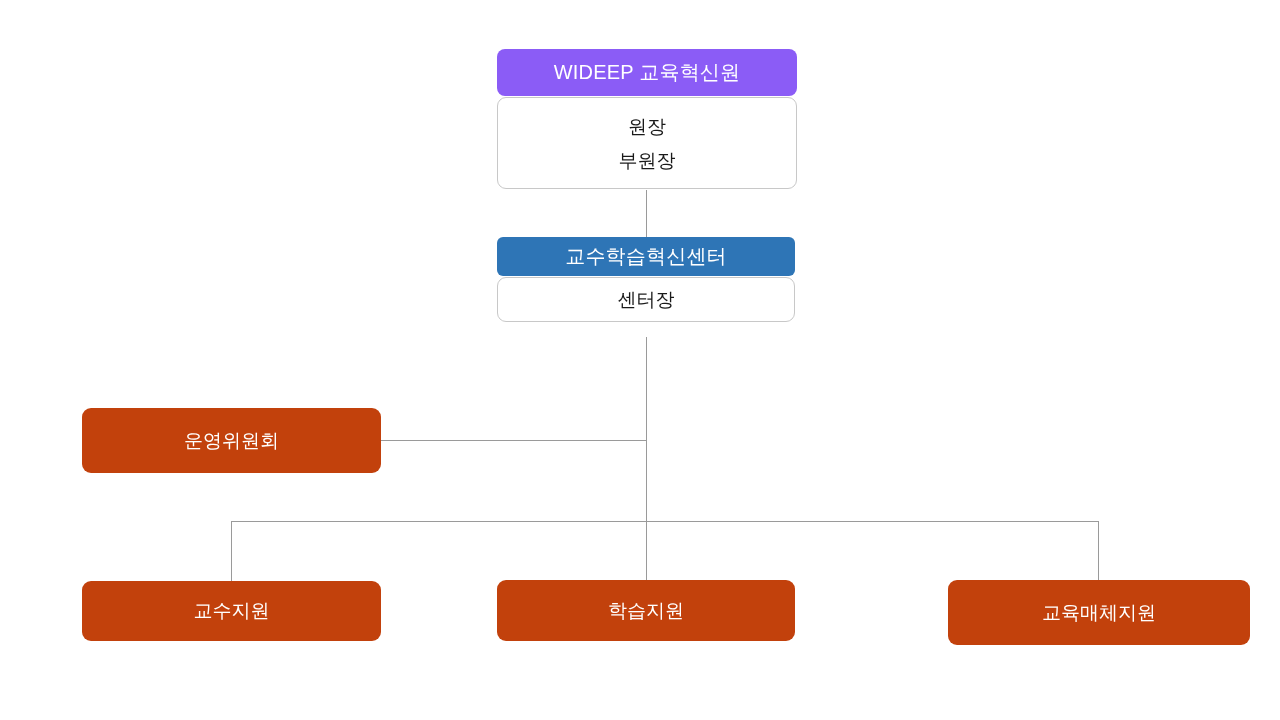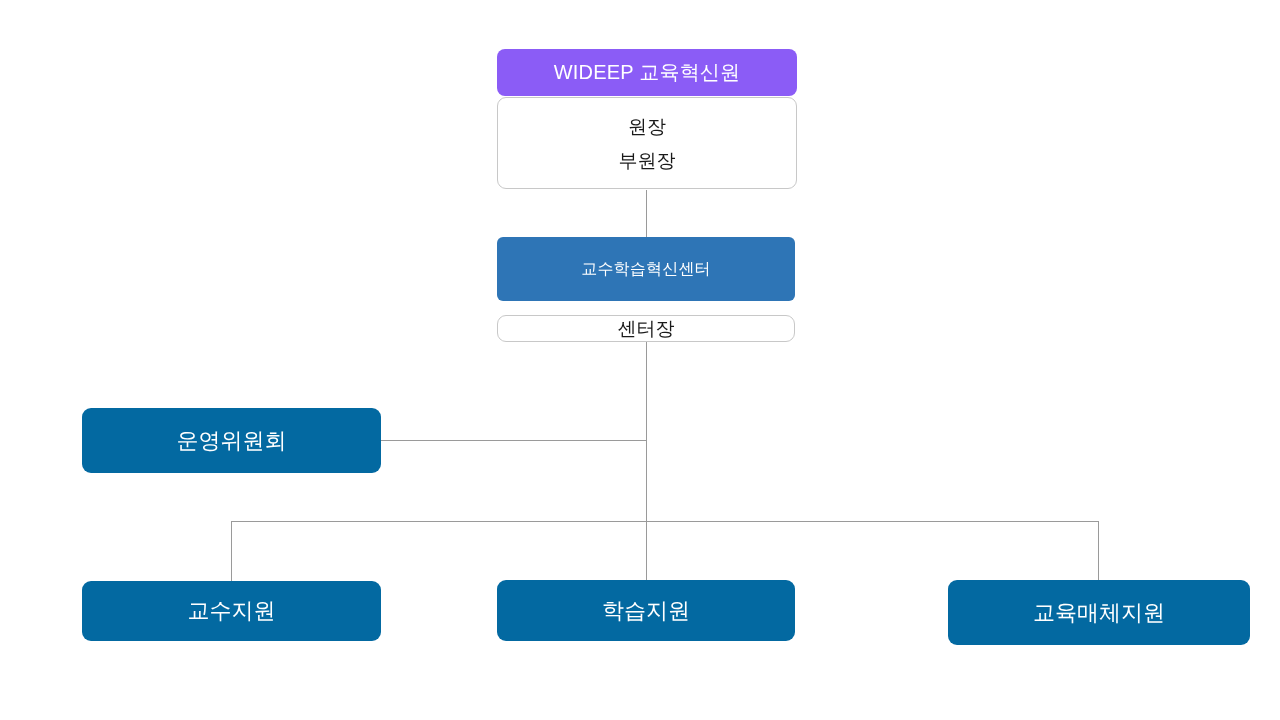--- a/index.html
+++ b/index.html
@@ -81,42 +81,42 @@
     padding-bottom: 0;
   }
 
   
   #node-center {
     left: 497px;
     top: 237px;
     width: 298px;
   }
   #node-center .node-head {
-    height: 64px;
+    height: 39px;
     background: #2E75B6;
     border-radius: 6px;
-    font-size: 16px;
+    font-size: 20px;
   }
   #node-center .node-body {
-    height: 27px;
-    margin-top: 14px;
+    height: 45px;
+    margin-top: 1px;
     font-size: 19px;
   }
 
   
   .node-pill {
     position: absolute;
     box-sizing: border-box;
-    background: #0369a1;
+    background: #c2410c;
     border-radius: 9px;
     display: flex;
     align-items: center;
     justify-content: center;
     color: #ffffff;
-    font-size: 22px;
+    font-size: 19px;
     white-space: nowrap;
   }
 
   #node-committee { left: 82px;  top: 408px; width: 299px; height: 65px; }
   #node-leaf-0    { left: 82px;  top: 581px; width: 299px; height: 60px; }
   #node-leaf-1    { left: 497px; top: 580px; width: 298px; height: 61px; }
   #node-leaf-2    { left: 948px; top: 580px; width: 302px; height: 65px; text-align: center; }
 </style>
 </head>
 <body>

